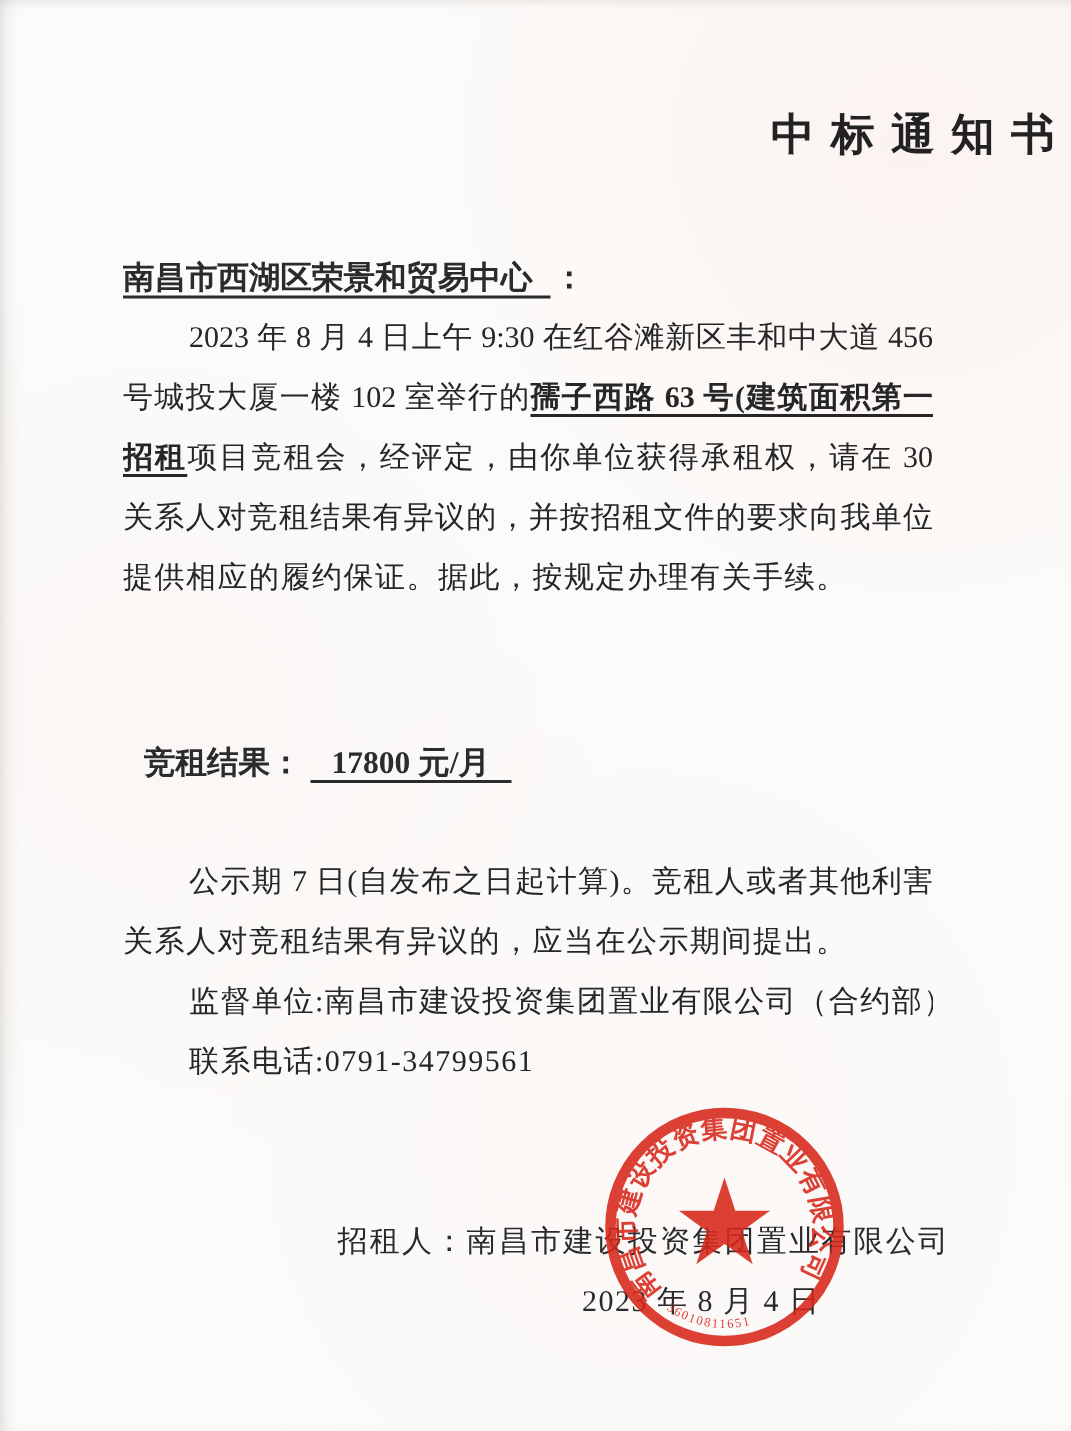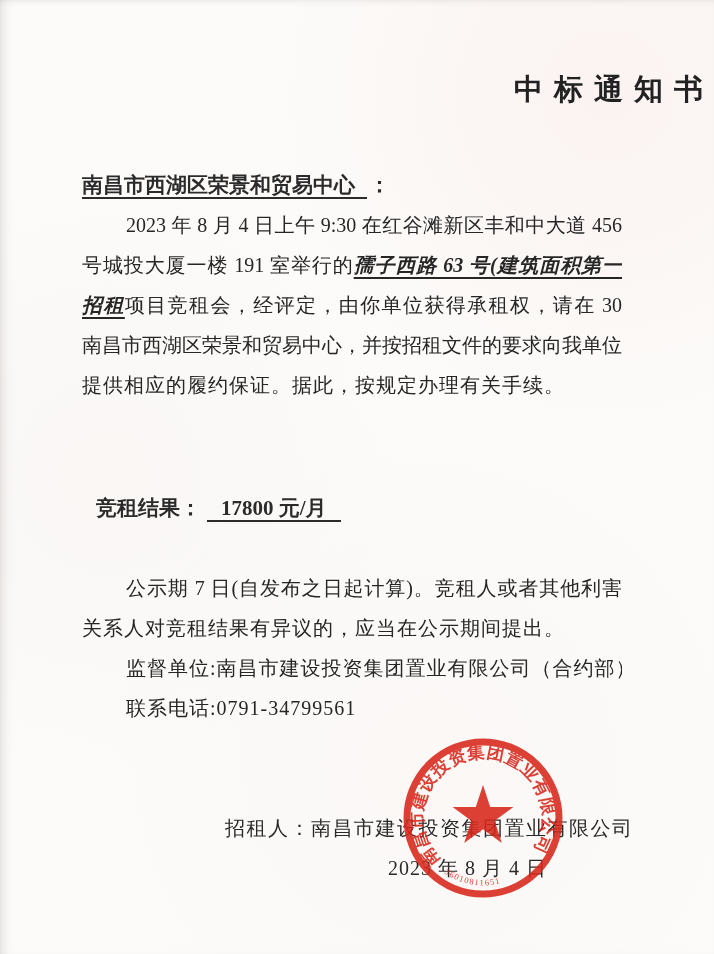--- a/index.html
+++ b/index.html
@@ -31,21 +31,21 @@
   .recipient .colon{margin-left:2px;}
   .para{
     position:absolute;left:82px;width:540px;
     font-size:20px;line-height:40px;color:#262626;
   }
   .p1{top:205px;}
   .p2{top:568px;}
   .jline{text-align:justify;text-align-last:justify;height:40px;overflow:hidden;white-space:nowrap;}
   .nline{text-align:left;height:40px;overflow:hidden;white-space:nowrap;letter-spacing:1px;}
   .ind{padding-left:44px;}
-  .bold-u{font-weight:bold;text-decoration:underline;text-underline-offset:5px;text-decoration-thickness:1.5px;font-style:italic;}
+  .bold-u{font-weight:bold;text-decoration:underline;text-underline-offset:5px;text-decoration-thickness:1.5px;}
   .result{
     position:absolute;top:488px;left:96px;height:40px;line-height:40px;
     font-size:21px;font-weight:bold;white-space:nowrap;text-align:center;
   }
   .result .value{border-bottom:2px solid #2b2b2b;padding:0 14px;margin-left:6px;}
   .sig-line{
     position:absolute;top:808px;left:225px;height:40px;line-height:40px;
     font-size:20px;letter-spacing:1.5px;white-space:nowrap;color:#2a2a2a;
   }
   .date-line{
@@ -62,23 +62,23 @@
 <body>
 
 <div class="page">
 
   <div class="title">中标通知书</div>
 
   <div class="recipient"><span class="uname">南昌市西湖区荣景和贸易中心</span><span class="colon">：</span></div>
 
   <div class="para p1">
     <div class="jline ind">2023 年 8 月 4 日上午 9:30 在红谷滩新区丰和中大道 456</div>
-    <div class="jline"><span>号城投大厦一楼 191 室举行的</span><span class="bold-u">孺子西路 63 号(建筑面积第一</span></div>
+    <div class="jline"><span>号城投大厦一楼 102 室举行的</span><span class="bold-u">孺子西路 63 号(建筑面积第一</span></div>
     <div class="jline"><span class="bold-u">招租</span><span>项目竞租会，经评定，由你单位获得承租权，请在 30</span></div>
-    <div class="jline">南昌市西湖区荣景和贸易中心，并按招租文件的要求向我单位</div>
+    <div class="jline">关系人对竞租结果有异议的，并按招租文件的要求向我单位</div>
     <div class="nline">提供相应的履约保证。据此，按规定办理有关手续。</div>
   </div>
 
   <div class="result"><span>竞租结果：</span><span class="value">17800 元/月</span></div>
 
   <div class="para p2">
     <div class="jline ind">公示期 7 日(自发布之日起计算)。竞租人或者其他利害</div>
     <div class="nline">关系人对竞租结果有异议的，应当在公示期间提出。</div>
     <div class="nline ind">监督单位:南昌市建设投资集团置业有限公司（合约部）</div>
     <div class="nline ind">联系电话:0791-34799561</div>

